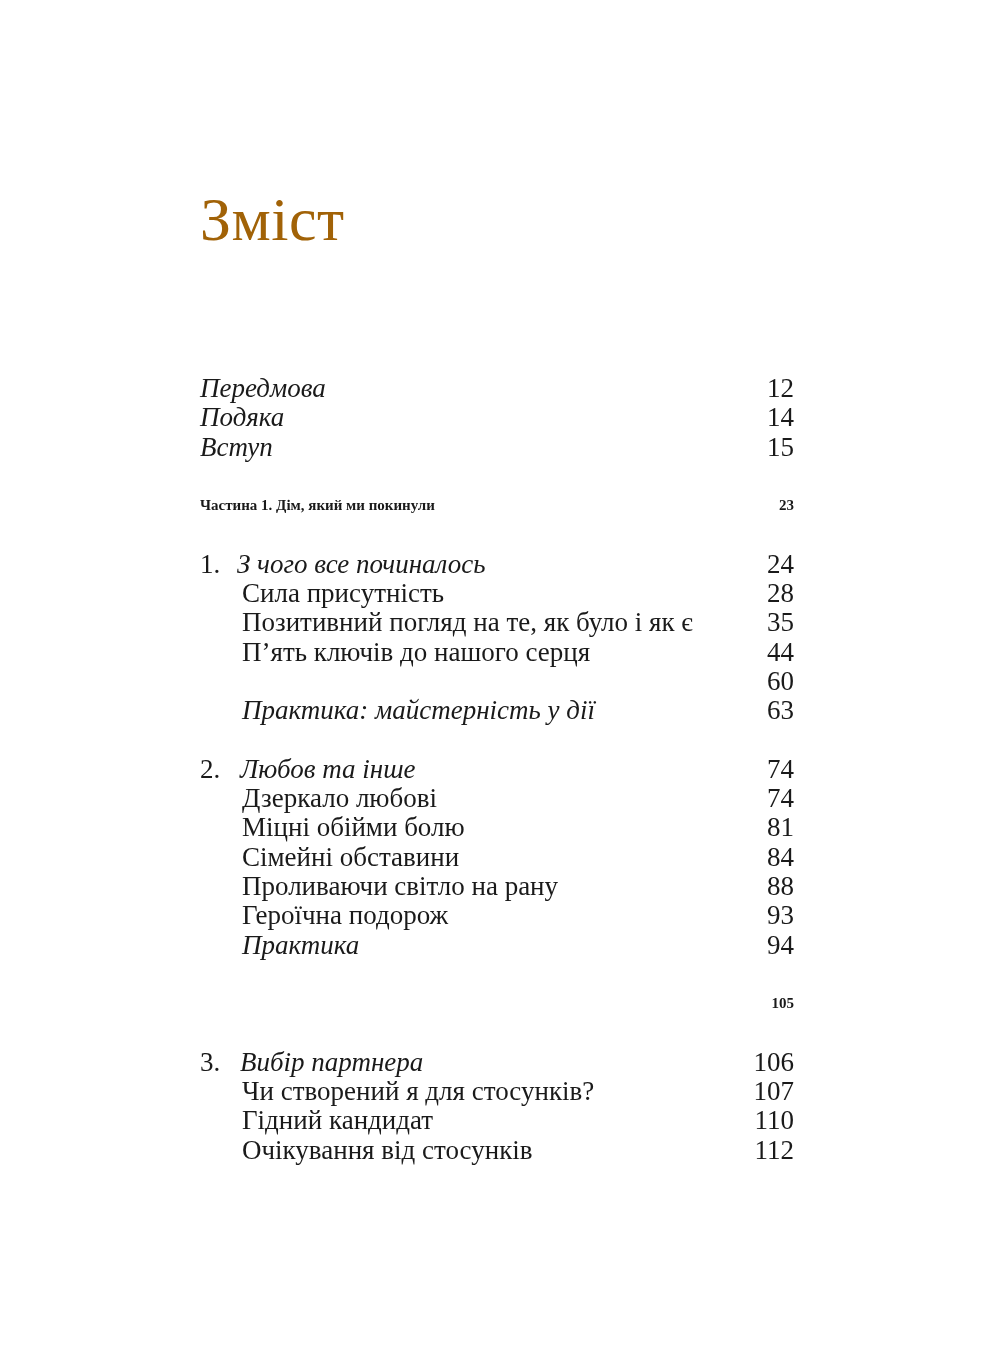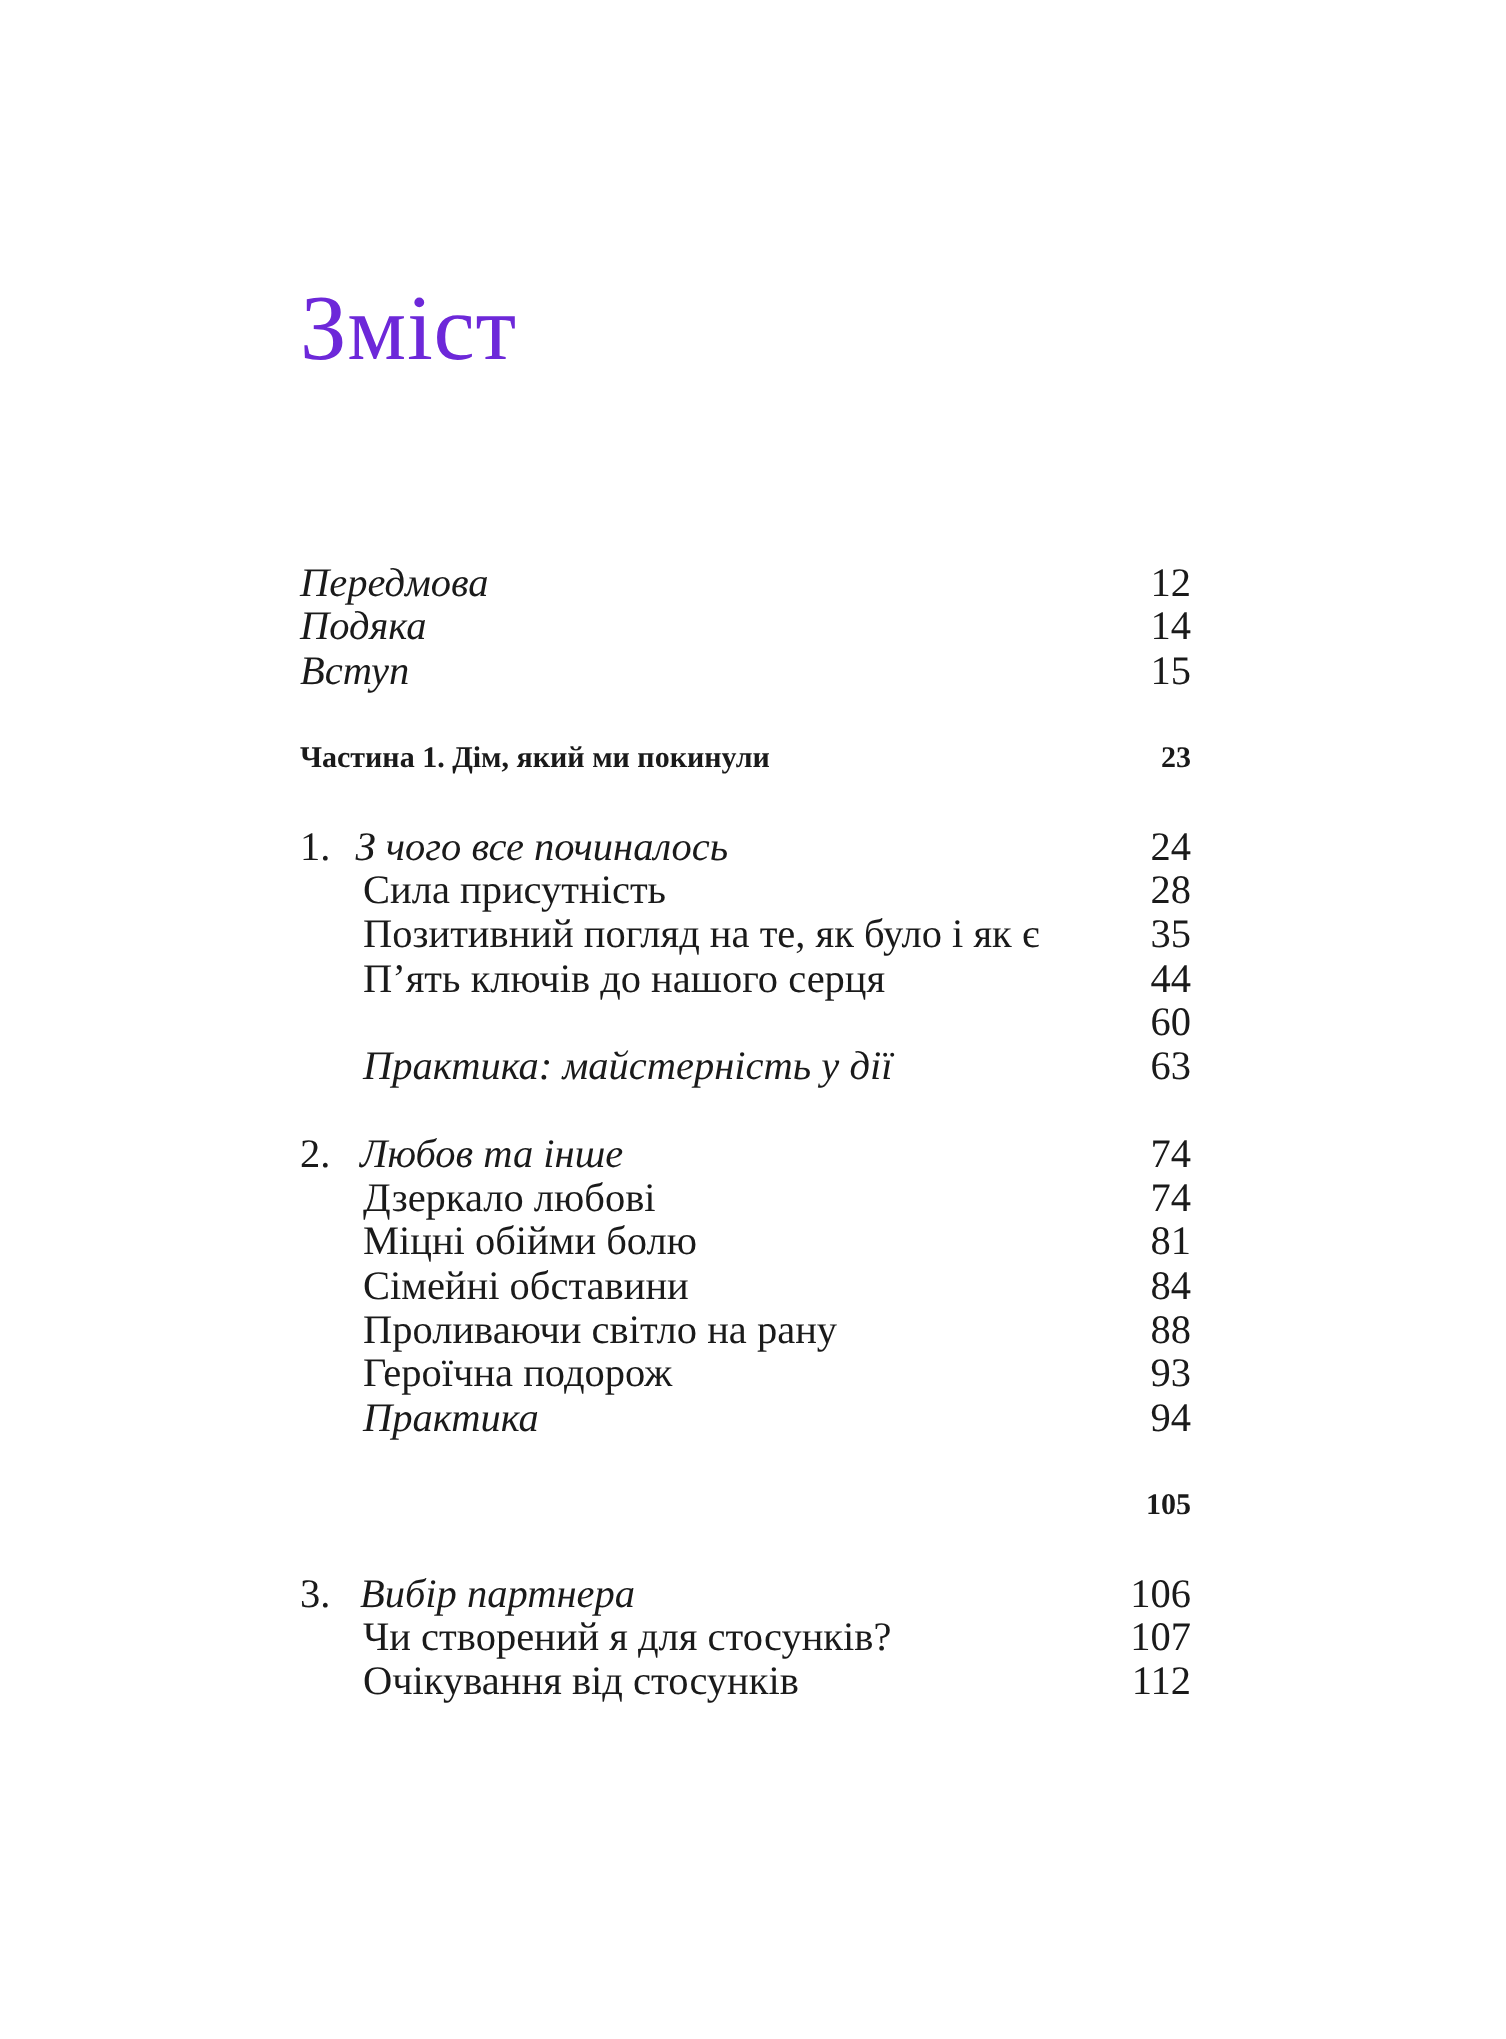--- a/index.html
+++ b/index.html
@@ -1,26 +1,26 @@
 <!DOCTYPE html>
 <html><head>
   <meta charset="utf-8">
   <style>
     html, body { margin: 0; padding: 0; background: #ffffff; }
     body { width: 1004px; height: 1359px; position: relative; overflow: hidden; color: #1a1a1a; font-family: "DejaVu Serif", "Liberation Serif", serif; }
-    .title { position: absolute; left: 200px; top: 188px; font-size: 62px; font-weight: normal; line-height: 1; letter-spacing: 0.5px; margin: 0; color: #6d28d9; font-family: "Liberation Serif", "DejaVu Serif", serif; }
+    .title { position: absolute; left: 200px; top: 188px; font-size: 62px; font-weight: normal; line-height: 1; letter-spacing: 0.5px; margin: 0; color: #a16207; font-family: "Liberation Serif", "DejaVu Serif", serif; }
     .toc { position: absolute; left: 200px; top: 374px; width: 594px; }
     .row { position: relative; height: 29.3px; line-height: 29.3px; font-size: 27px; white-space: nowrap; font-family: "Liberation Serif", "DejaVu Serif", serif; }
     .row .num { position: absolute; left: 0; top: 0; }
     .row .label { position: absolute; left: 0; top: 0; }
     .row .page { position: absolute; right: 0; top: 0; }
     .row.indent .label { left: 42px; }
     .row.chapter .label { left: 40px; }
     .row.italic .label { font-style: italic; }
-    .row.part { font-weight: bold; font-size: 20px; }
+    .row.part { font-weight: bold; font-size: 15px; }
     .row.part .label, .row.part .page { font-weight: bold; }
     .gap { height: 29.3px; }
   </style>
 </head>
 <body>
 
 <h1 class="title">Зміст</h1>
 
 <div class="toc">
 
@@ -114,17 +114,21 @@
   <div class="row chapter italic">
     <span class="num" style="font-style:normal;">3.</span>
     <span class="label">Вибір партнера</span>
     <span class="page">106</span>
   </div>
   <div class="row indent">
     <span class="label">Чи створений я для стосунків?</span>
     <span class="page">107</span>
   </div>
   <div class="row indent">
+    <span class="label">Гідний кандидат</span>
+    <span class="page">110</span>
+  </div>
+  <div class="row indent">
     <span class="label">Очікування від стосунків</span>
     <span class="page">112</span>
   </div>
 
 </div>
 
 </body></html>

